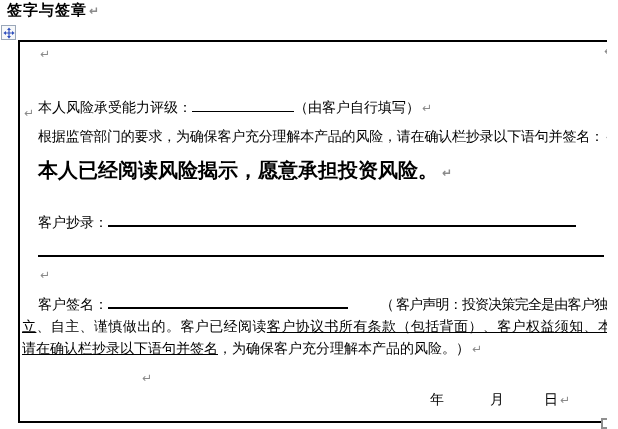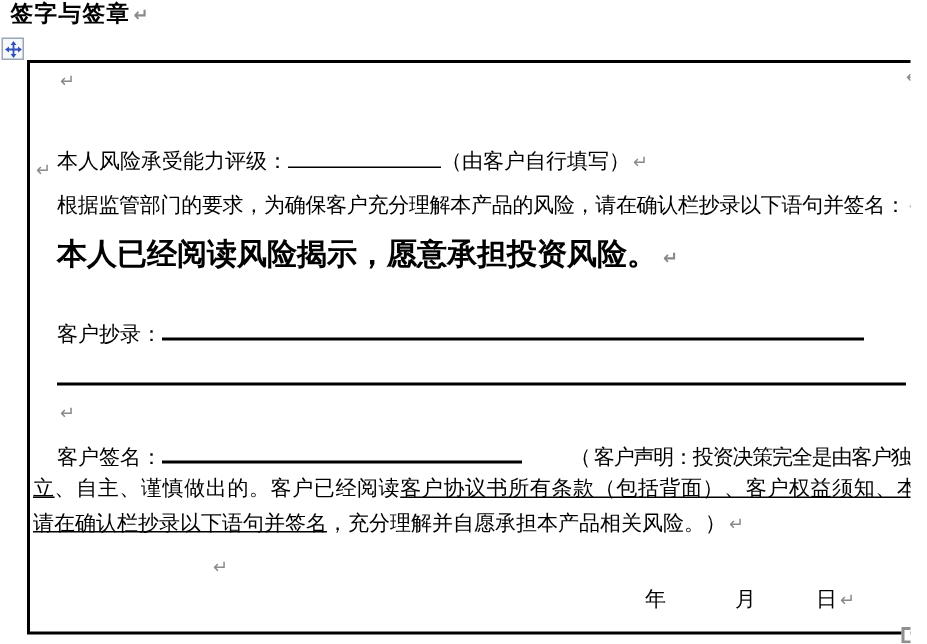--- a/index.html
+++ b/index.html
@@ -110,21 +110,21 @@
 
     <div class="line p-line7">
       <span>客户签名：</span><span class="blank blank-signature"></span><span class="note-gap">（ 客户声明：投资决策完全是由客户独</span>
     </div>
 
     <div class="line p-lineB">
       <span class="u">立</span><span>、自主、谨慎做出的。客户已经阅读</span><span class="u">客户协议书所有条款（包括背面）、客户权益须知、本产</span>
     </div>
 
     <div class="line p-lineC">
-      <span class="u">请在确认栏抄录以下语句并签名</span><span>，充分理解并自愿承担本产品相关风险。）</span><span class="pmark">↵</span>
+      <span class="u">请在确认栏抄录以下语句并签名</span><span>，为确保客户充分理解本产品的风险。）</span><span class="pmark">↵</span>
     </div>
 
     <div class="line p-empty3">
       <span class="pmark">↵</span>
     </div>
 
     <div class="line p-date">
       <span>年</span><span class="m-month">月</span><span class="m-day">日</span><span class="pmark">↵</span>
     </div>
 

